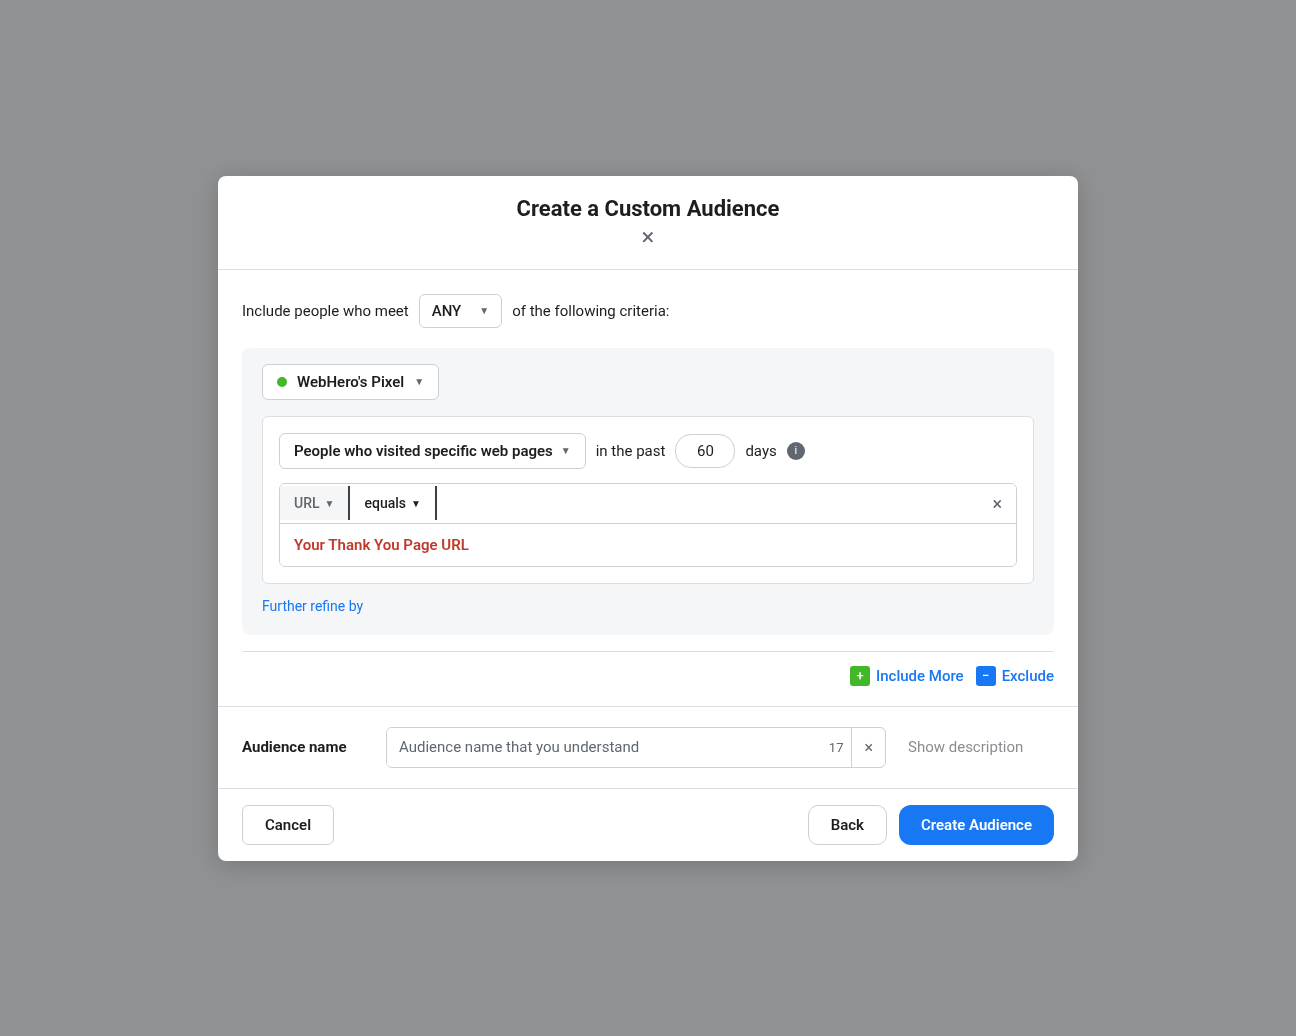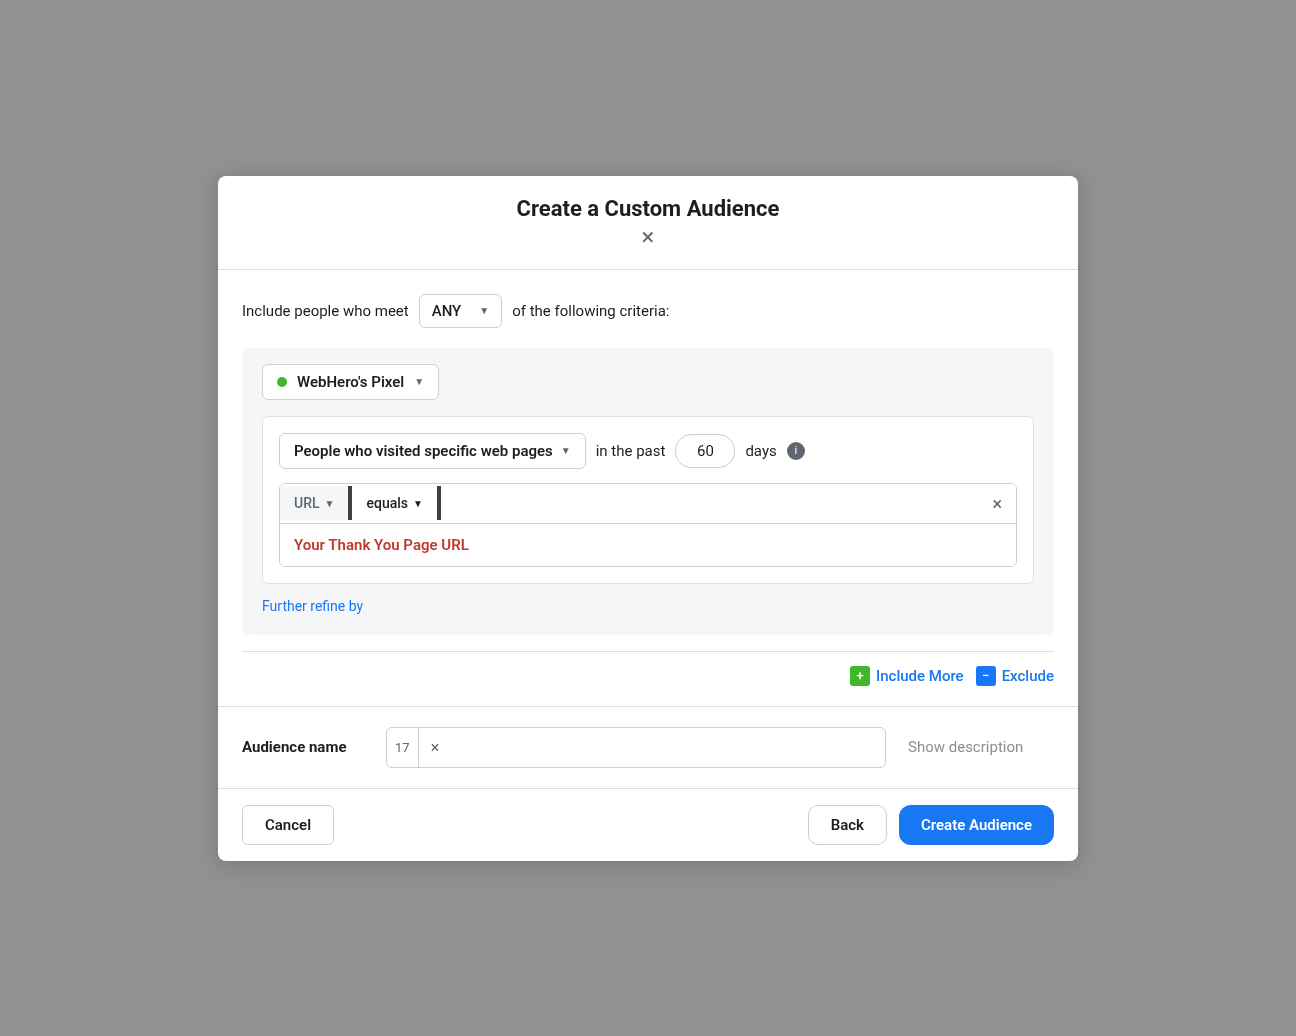--- a/index.html
+++ b/index.html
@@ -206,21 +206,21 @@
       border-bottom: 1px solid #ccd0d5;
       background: #fff;
     }
 
     .url-ctrl-btn {
       display: inline-flex;
       align-items: center;
       gap: 5px;
       padding: 9px 14px;
       border: none;
-      border-right: 4px solid #404040;
+      border-right: 2px solid #404040;
       background: #f5f6f7;
       font-size: 14px;
       color: #606770;
       cursor: pointer;
       font-weight: 500;
     }
 
     .url-ctrl-btn.equals {
       background: #fff;
       color: #1c1e21;
@@ -504,20 +504,21 @@
           <span class="btn-icon btn-icon-blue">−</span>
           <span>Exclude</span>
         </button>
       </div>
     </div>
 
     <div class="modal-footer-section">
       <div class="audience-name-row">
         <span class="audience-name-label">Audience name</span>
         <div class="audience-name-input-wrapper">
+          <input class="audience-name-input" type="text" value="Audience name that you understand" style="">
           <span class="audience-char-count">17</span>
           <button class="audience-clear-btn">×</button>
         </div>
         <button class="show-description-btn">Show description</button>
       </div>
     </div>
 
     <div class="modal-bottom">
       <button class="cancel-btn">Cancel</button>
       <div class="right-btns">

